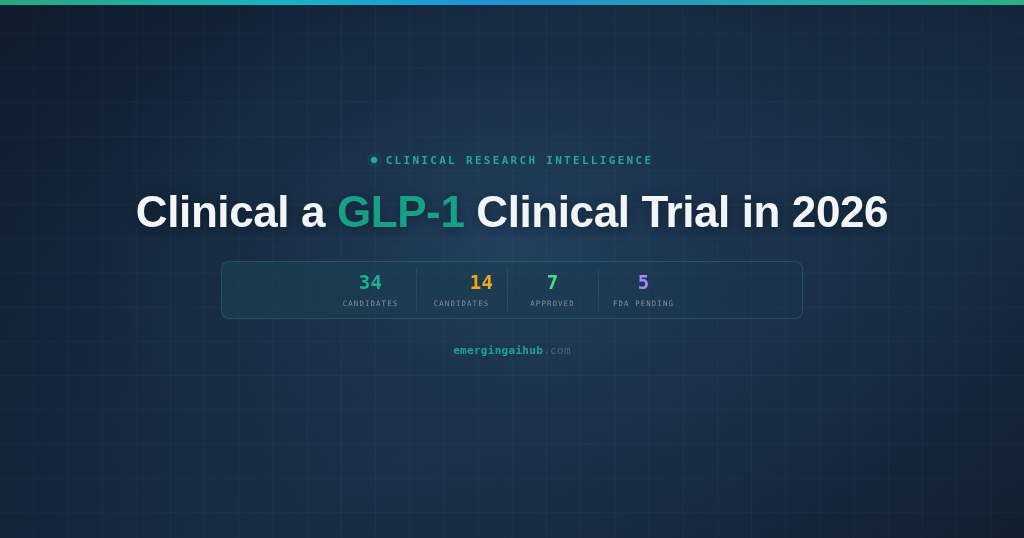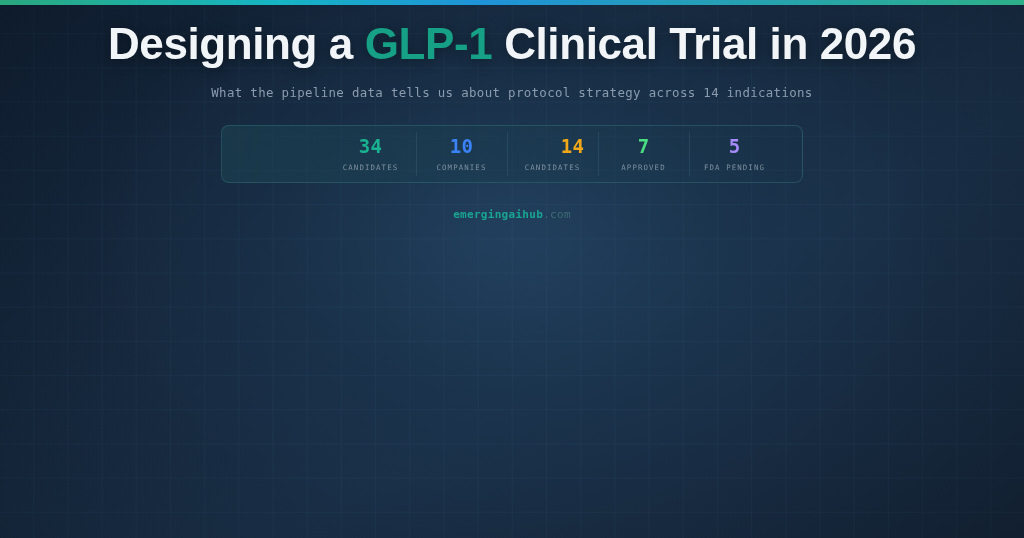--- a/index.html
+++ b/index.html
@@ -208,35 +208,34 @@
 
 <div class="canvas">
 
   <div class="grid-overlay"></div>
   <div class="vignette"></div>
 
   <div class="accent-bar" style="background: linear-gradient(to right, rgb(42, 168, 126) 0%, rgb(22, 181, 196) 27%, rgb(31, 147, 216) 47%, rgb(45, 176, 137) 100%);"></div>
 
   <div class="content">
 
-
-    <h1 class="headline"><span>Designing a </span><span class="hl-accent">GLP-1</span><span> Clinical Trial in 2026</span></h1>
-
-    <p class="subtitle">What the pipeline data tells us about protocol strategy across 14 indications</p>
+    <div class="eyebrow">
+      <span class="eyebrow-dot"></span>
+      <span class="eyebrow-text">CLINICAL RESEARCH INTELLIGENCE</span>
+    </div>
+
+    <h1 class="headline"><span>Clinical a </span><span class="hl-accent">GLP-1</span><span> Clinical Trial in 2026</span></h1>
+
 
     <div class="stats-bar" id="stats-bar">
         <div class="stat">
           <div class="stat-value" style="color: rgb(25, 179, 146);">34</div>
           <div class="stat-label">CANDIDATES</div>
         </div>
         <div class="stat">
-          <div class="stat-value" style="color: rgb(59, 130, 246);">10</div>
-          <div class="stat-label">COMPANIES</div>
-        </div>
-        <div class="stat">
           <div class="stat-value" style="color: rgb(240, 168, 24); margin-left: 40px;">14</div>
           <div class="stat-label">CANDIDATES</div>
         </div>
         <div class="stat">
           <div class="stat-value" style="color: rgb(74, 222, 128);">7</div>
           <div class="stat-label">APPROVED</div>
         </div>
         <div class="stat">
           <div class="stat-value" style="color: rgb(167, 139, 250);">5</div>
           <div class="stat-label">FDA PENDING</div>

